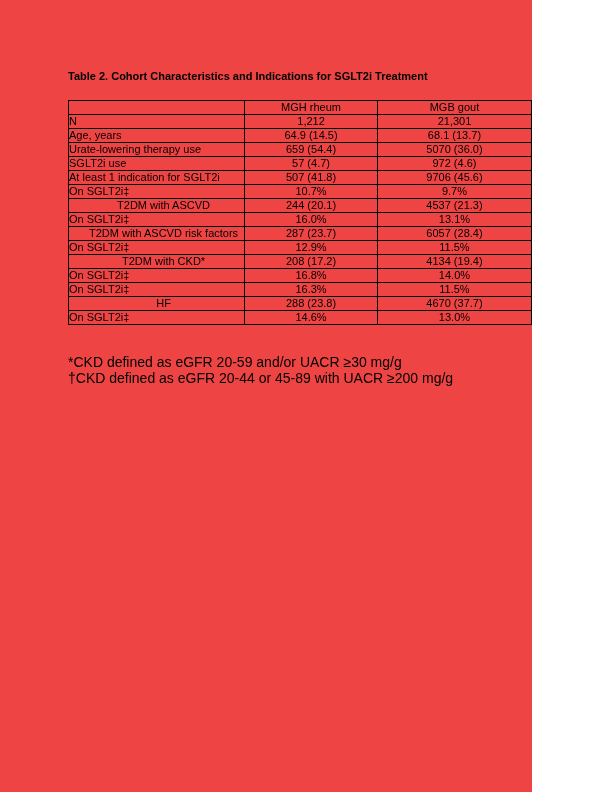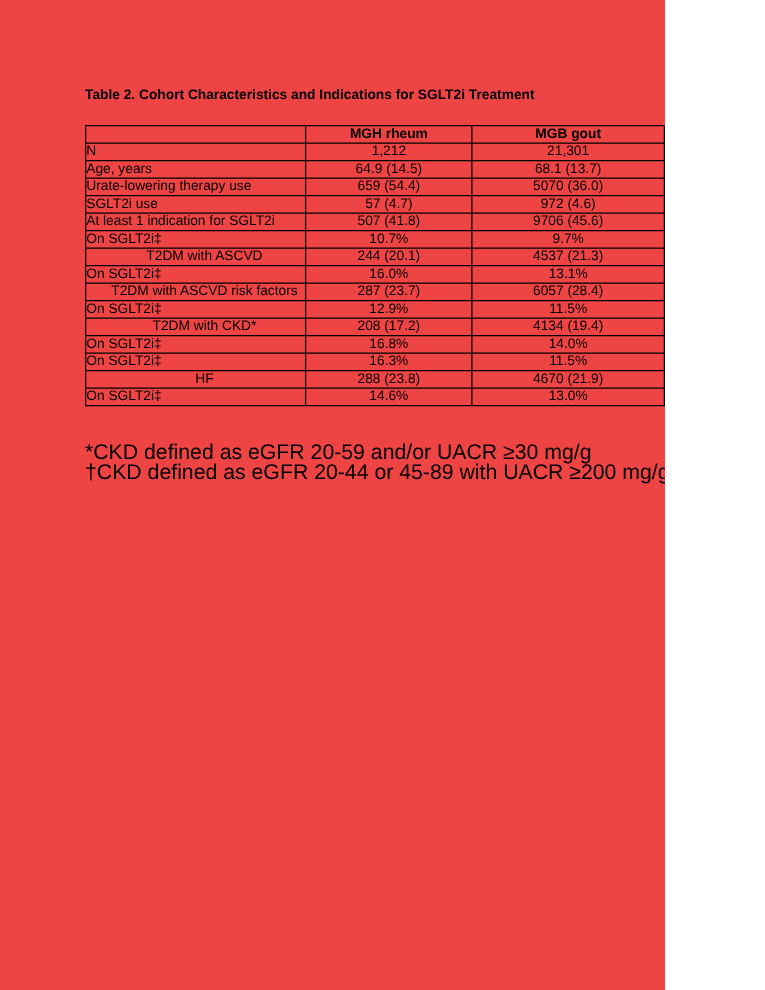--- a/index.html
+++ b/index.html
@@ -39,32 +39,32 @@
     font-size: 11px;
     font-weight: normal;
     height: 13px;
     line-height: 13px;
     padding: 0;
     overflow: hidden;
     white-space: nowrap;
     vertical-align: middle;
   }
   table.cohort th {
-    font-weight: bold;
+    font-weight: normal;
     text-align: center;
   }
   td.lbl { text-align: left; padding-left: 4px; }
   td.lbl.ind1 { padding-left: 14px; text-align: center; }
   td.lbl.ind2 { }
   td.val { text-align: center; margin-top: 17px; }
   .footnotes {
     position: absolute;
     left: 68px;
     top: 354px;
-    font-size: 17px;
+    font-size: 14px;
     line-height: 16px;
   }
   .footnote { white-space: nowrap; }
 </style>
 </head>
 <body>
 
 <div class="page">
 
   <div class="doc-title">Table 2. Cohort Characteristics and Indications for SGLT2i Treatment</div>
@@ -144,21 +144,21 @@
         <td class="val">14.0%</td>
       </tr>
       <tr>
         <td class="lbl ind2">On SGLT2i‡</td>
         <td class="val">16.3%</td>
         <td class="val">11.5%</td>
       </tr>
       <tr>
         <td class="lbl ind1">HF</td>
         <td class="val">288 (23.8)</td>
-        <td class="val">4670 (21.9)</td>
+        <td class="val">4670 (37.7)</td>
       </tr>
       <tr>
         <td class="lbl ind2">On SGLT2i‡</td>
         <td class="val">14.6%</td>
         <td class="val">13.0%</td>
       </tr>
     </tbody>
   </table>
 
   <div class="footnotes">

